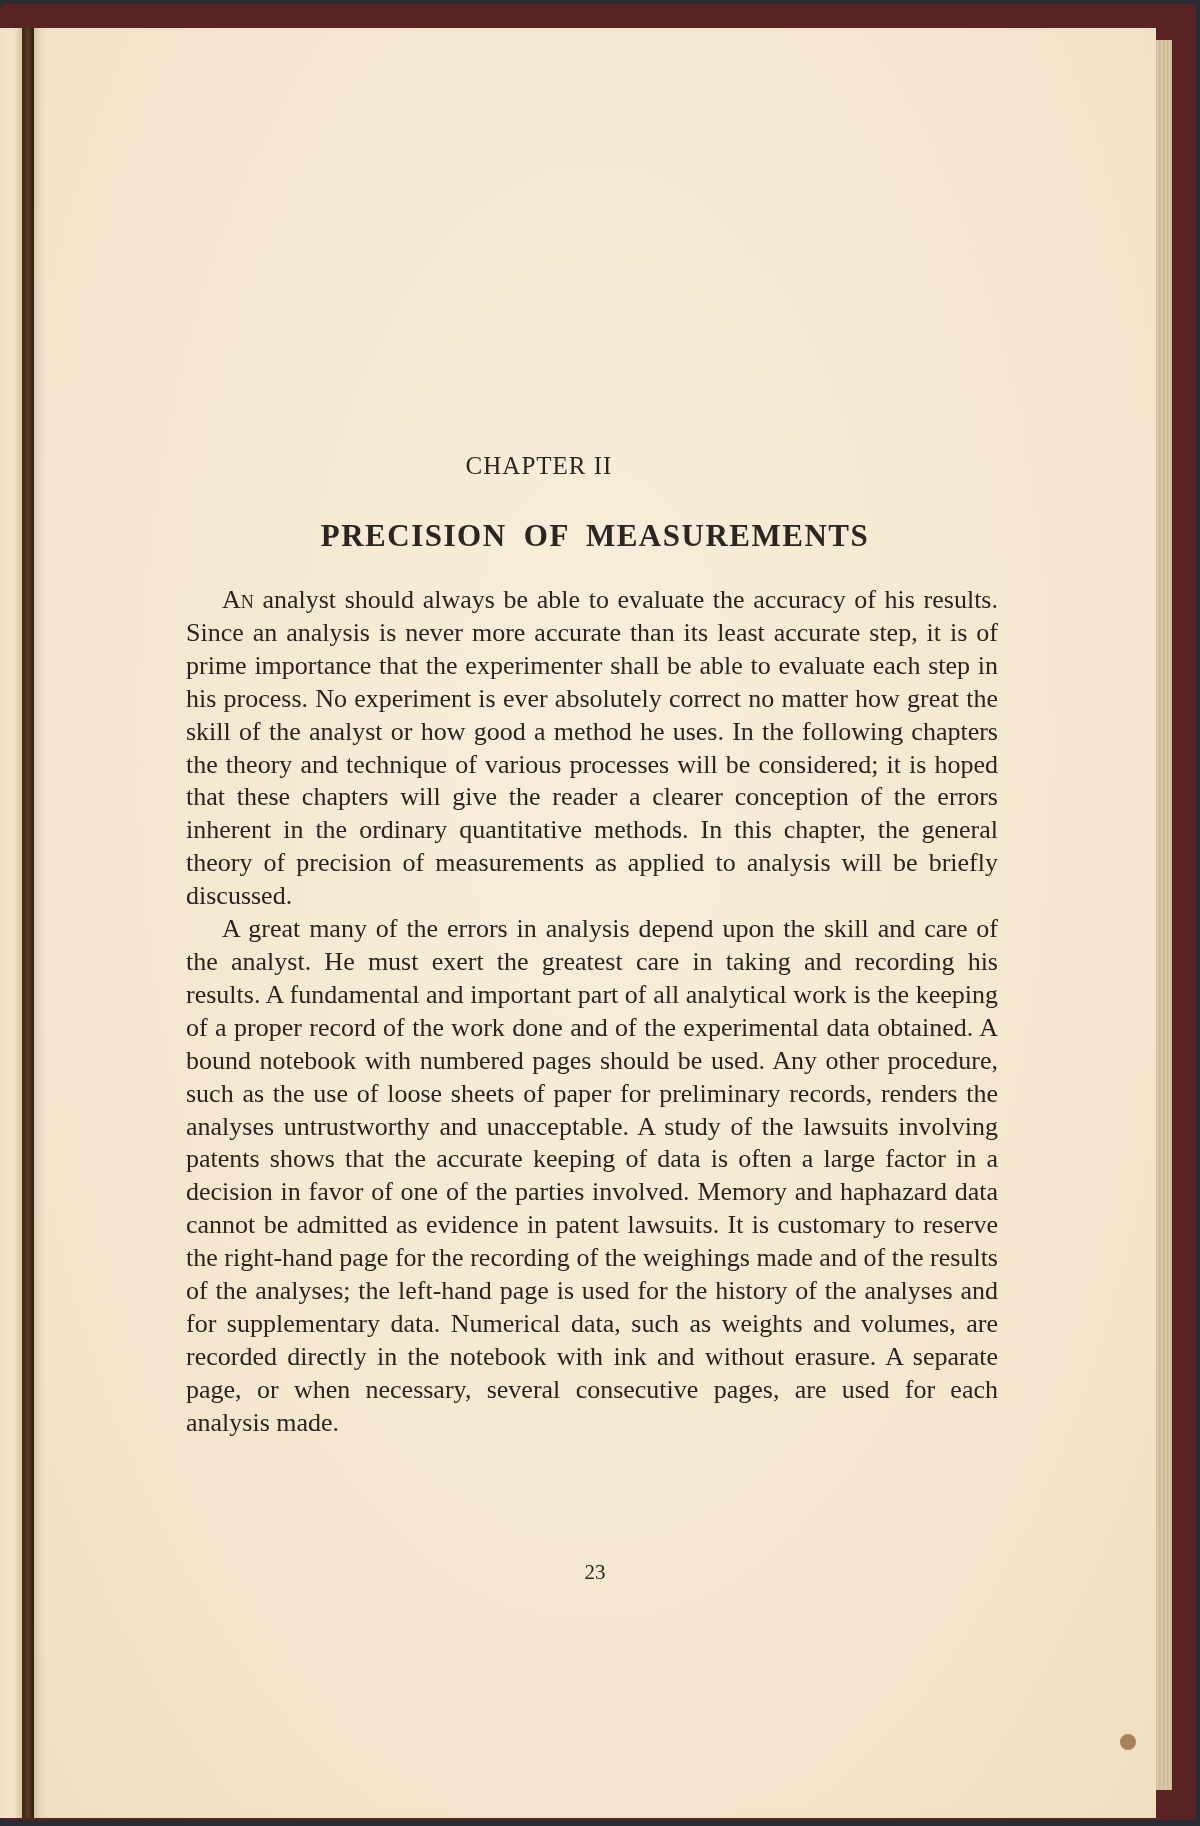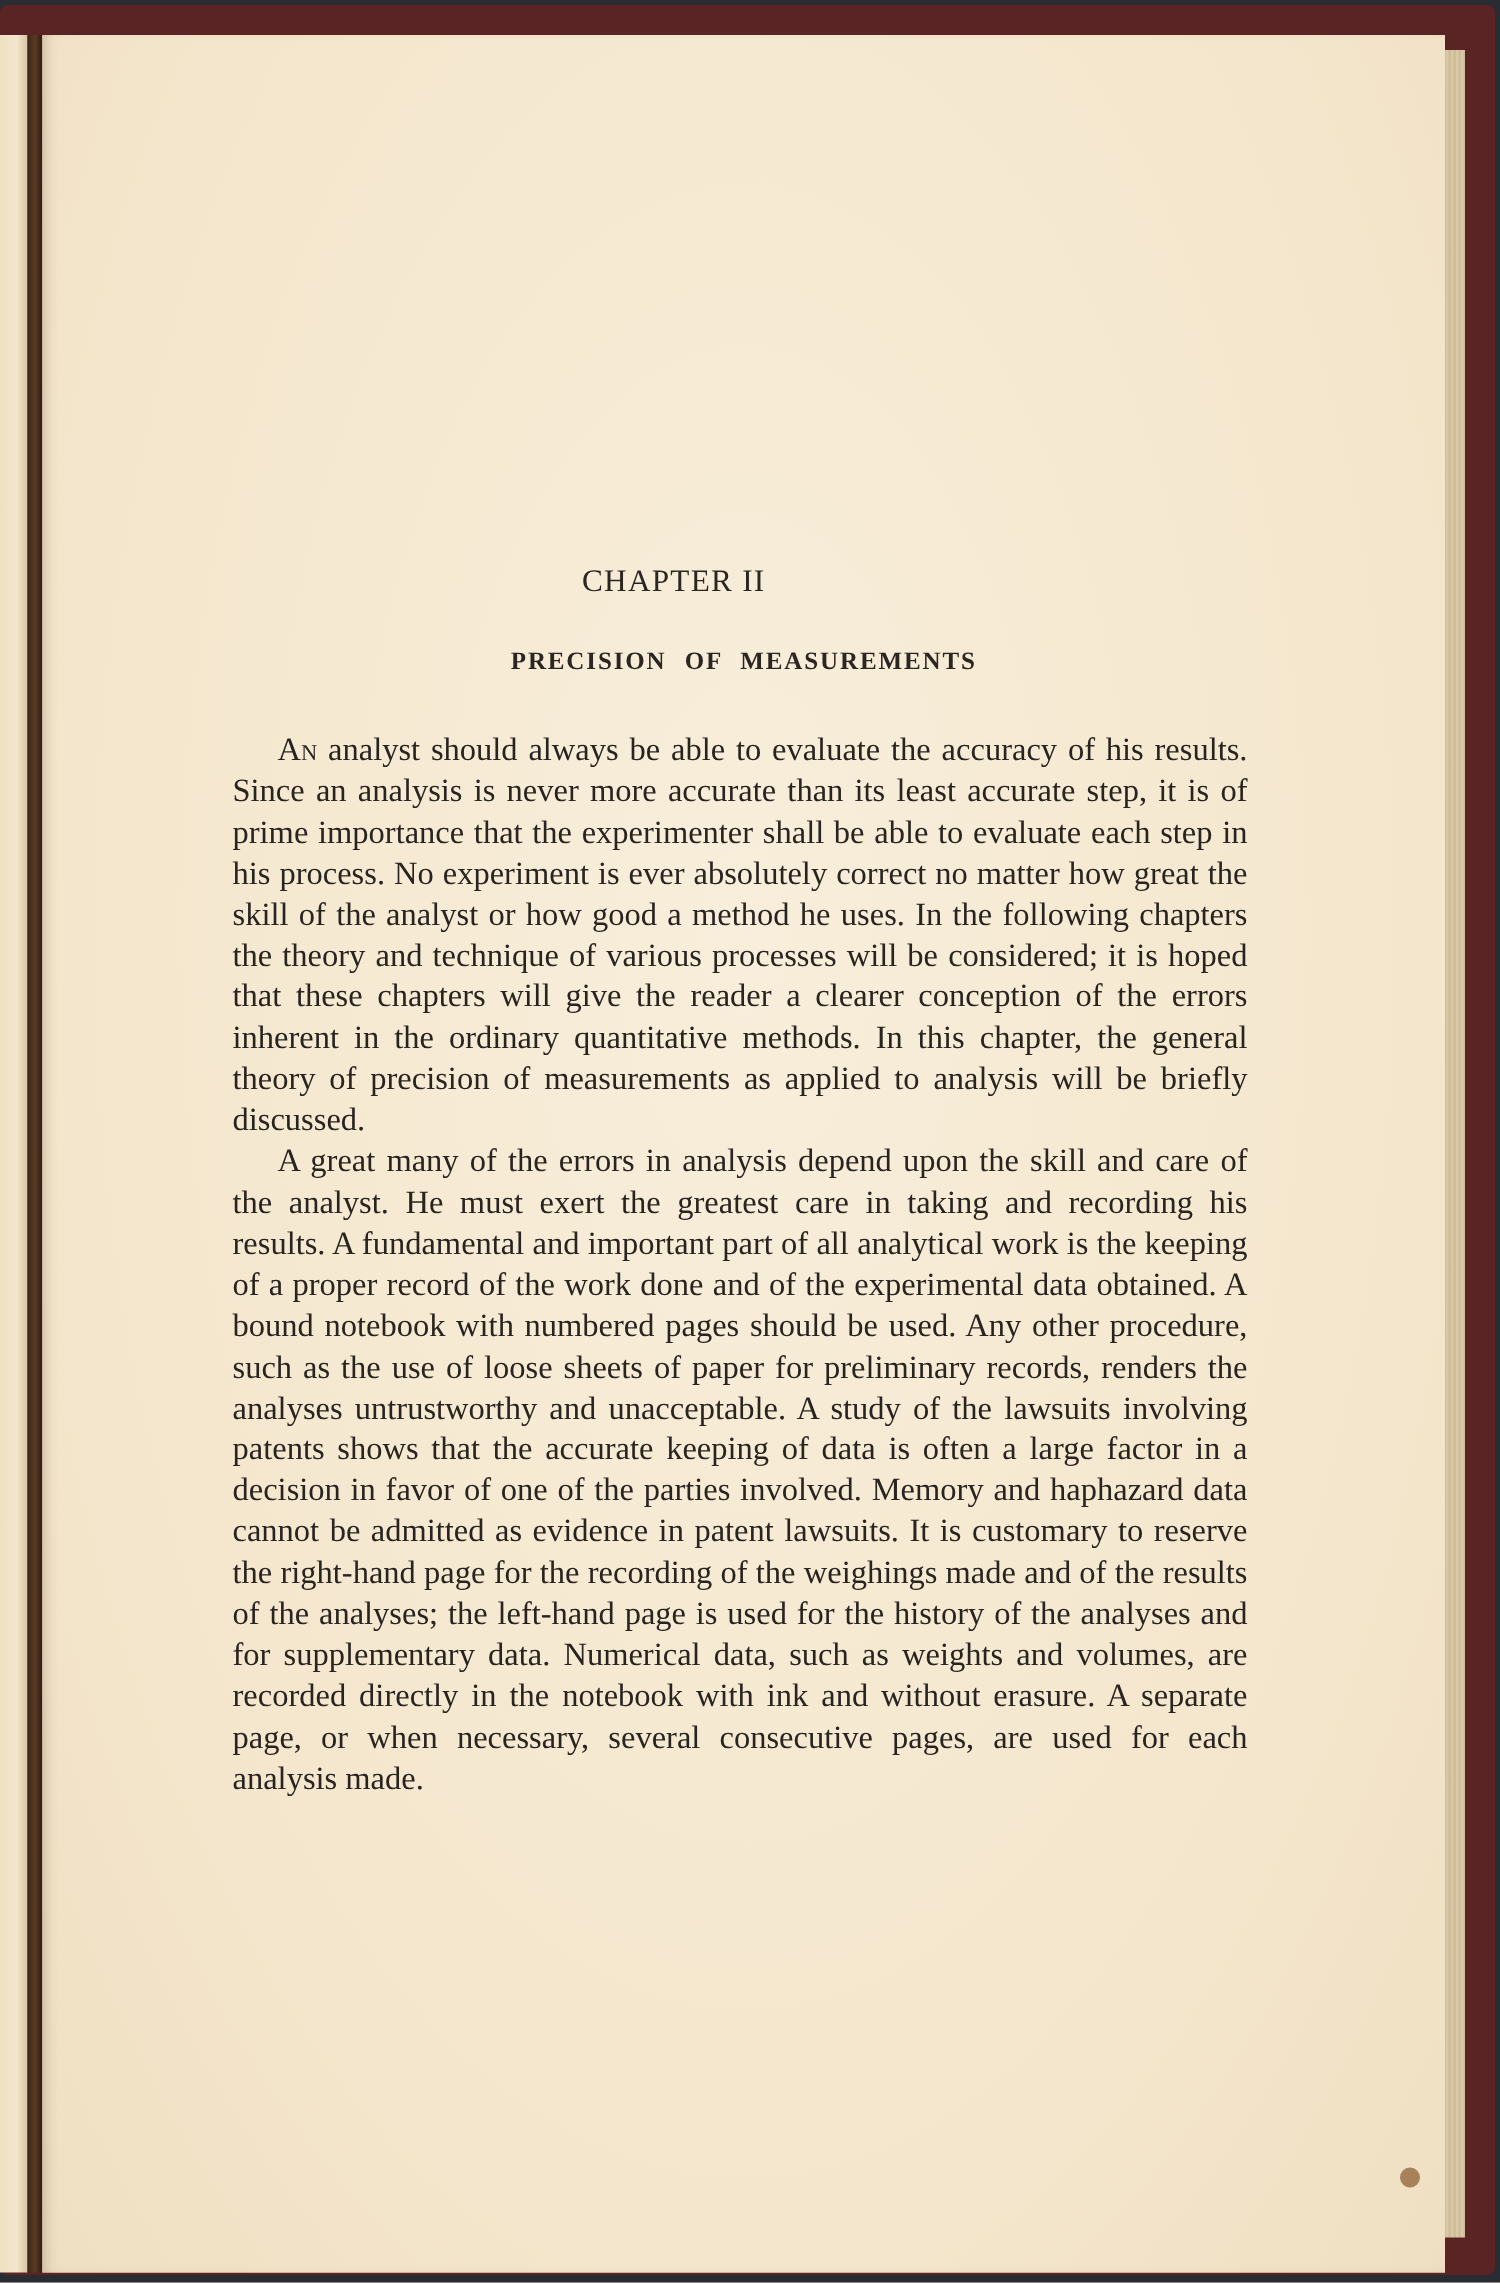--- a/index.html
+++ b/index.html
@@ -36,21 +36,21 @@
     position: absolute; left: 1120px; top: 1734px; width: 16px; height: 16px;
     border-radius: 50%;
     background: #9a7048; opacity: 0.85;
   }
   .chapter-num {
     position: absolute; left: 16px; width: 978px; top: 424px;
     text-align: center; font-size: 25px; color: #2c2622; letter-spacing: 1px;
   }
   .chapter-title {
     position: absolute; left: 0; width: 1122px; top: 490px;
-    text-align: center; font-size: 20px; font-weight: bold; color: #2c2622;
+    text-align: center; font-size: 31px; font-weight: bold; color: #2c2622;
     letter-spacing: 1.5px; word-spacing: 8px;
   }
   .body-text {
     position: absolute; left: 152px; top: 556px; width: 812px;
     font-size: 26px; line-height: 32.9px; color: #2a2420;
     text-align: justify;
   }
   .body-text p { margin: 0; text-indent: 36px; hyphens: manual; }
   .smallcaps { font-variant: small-caps; }
   .page-number {
@@ -68,14 +68,15 @@
 
 <div class="page">
   <div class="chapter-num">CHAPTER II</div>
   <div class="chapter-title">PRECISION OF MEASUREMENTS</div>
 
   <div class="body-text">
     <p><span class="smallcaps">An</span><span> analyst should always be able to evaluate the accuracy of his results. Since an analysis is never more accurate than its least accurate step, it is of prime importance that the experimenter shall be able to evaluate each step in his process. No experiment is ever absolutely correct no matter how great the skill of the analyst or how good a method he uses. In the following chapters the theory and technique of various processes will be considered; it is hoped that these chapters will give the reader a clearer con­ception of the errors inherent in the ordinary quantitative methods. In this chapter, the general theory of precision of measurements as applied to analysis will be briefly discussed.</span></p>
     <p><span>A great many of the errors in analysis depend upon the skill and care of the analyst. He must exert the greatest care in taking and recording his results. A fundamental and important part of all analytical work is the keeping of a proper record of the work done and of the experimental data obtained. A bound note­book with numbered pages should be used. Any other procedure, such as the use of loose sheets of paper for preliminary records, renders the analyses untrustworthy and unacceptable. A study of the lawsuits involving patents shows that the accurate keeping of data is often a large factor in a decision in favor of one of the parties involved. Memory and haphazard data cannot be admitted as evidence in patent lawsuits. It is customary to reserve the right-hand page for the recording of the weighings made and of the results of the analyses; the left-hand page is used for the history of the analyses and for supplementary data. Numerical data, such as weights and volumes, are recorded directly in the notebook with ink and without erasure. A separate page, or when necessary, several consecutive pages, are used for each analysis made.</span></p>
   </div>
 
+  <div class="page-number">23</div>
 </div>
 <div class="stain"></div>
 
 </body></html>

